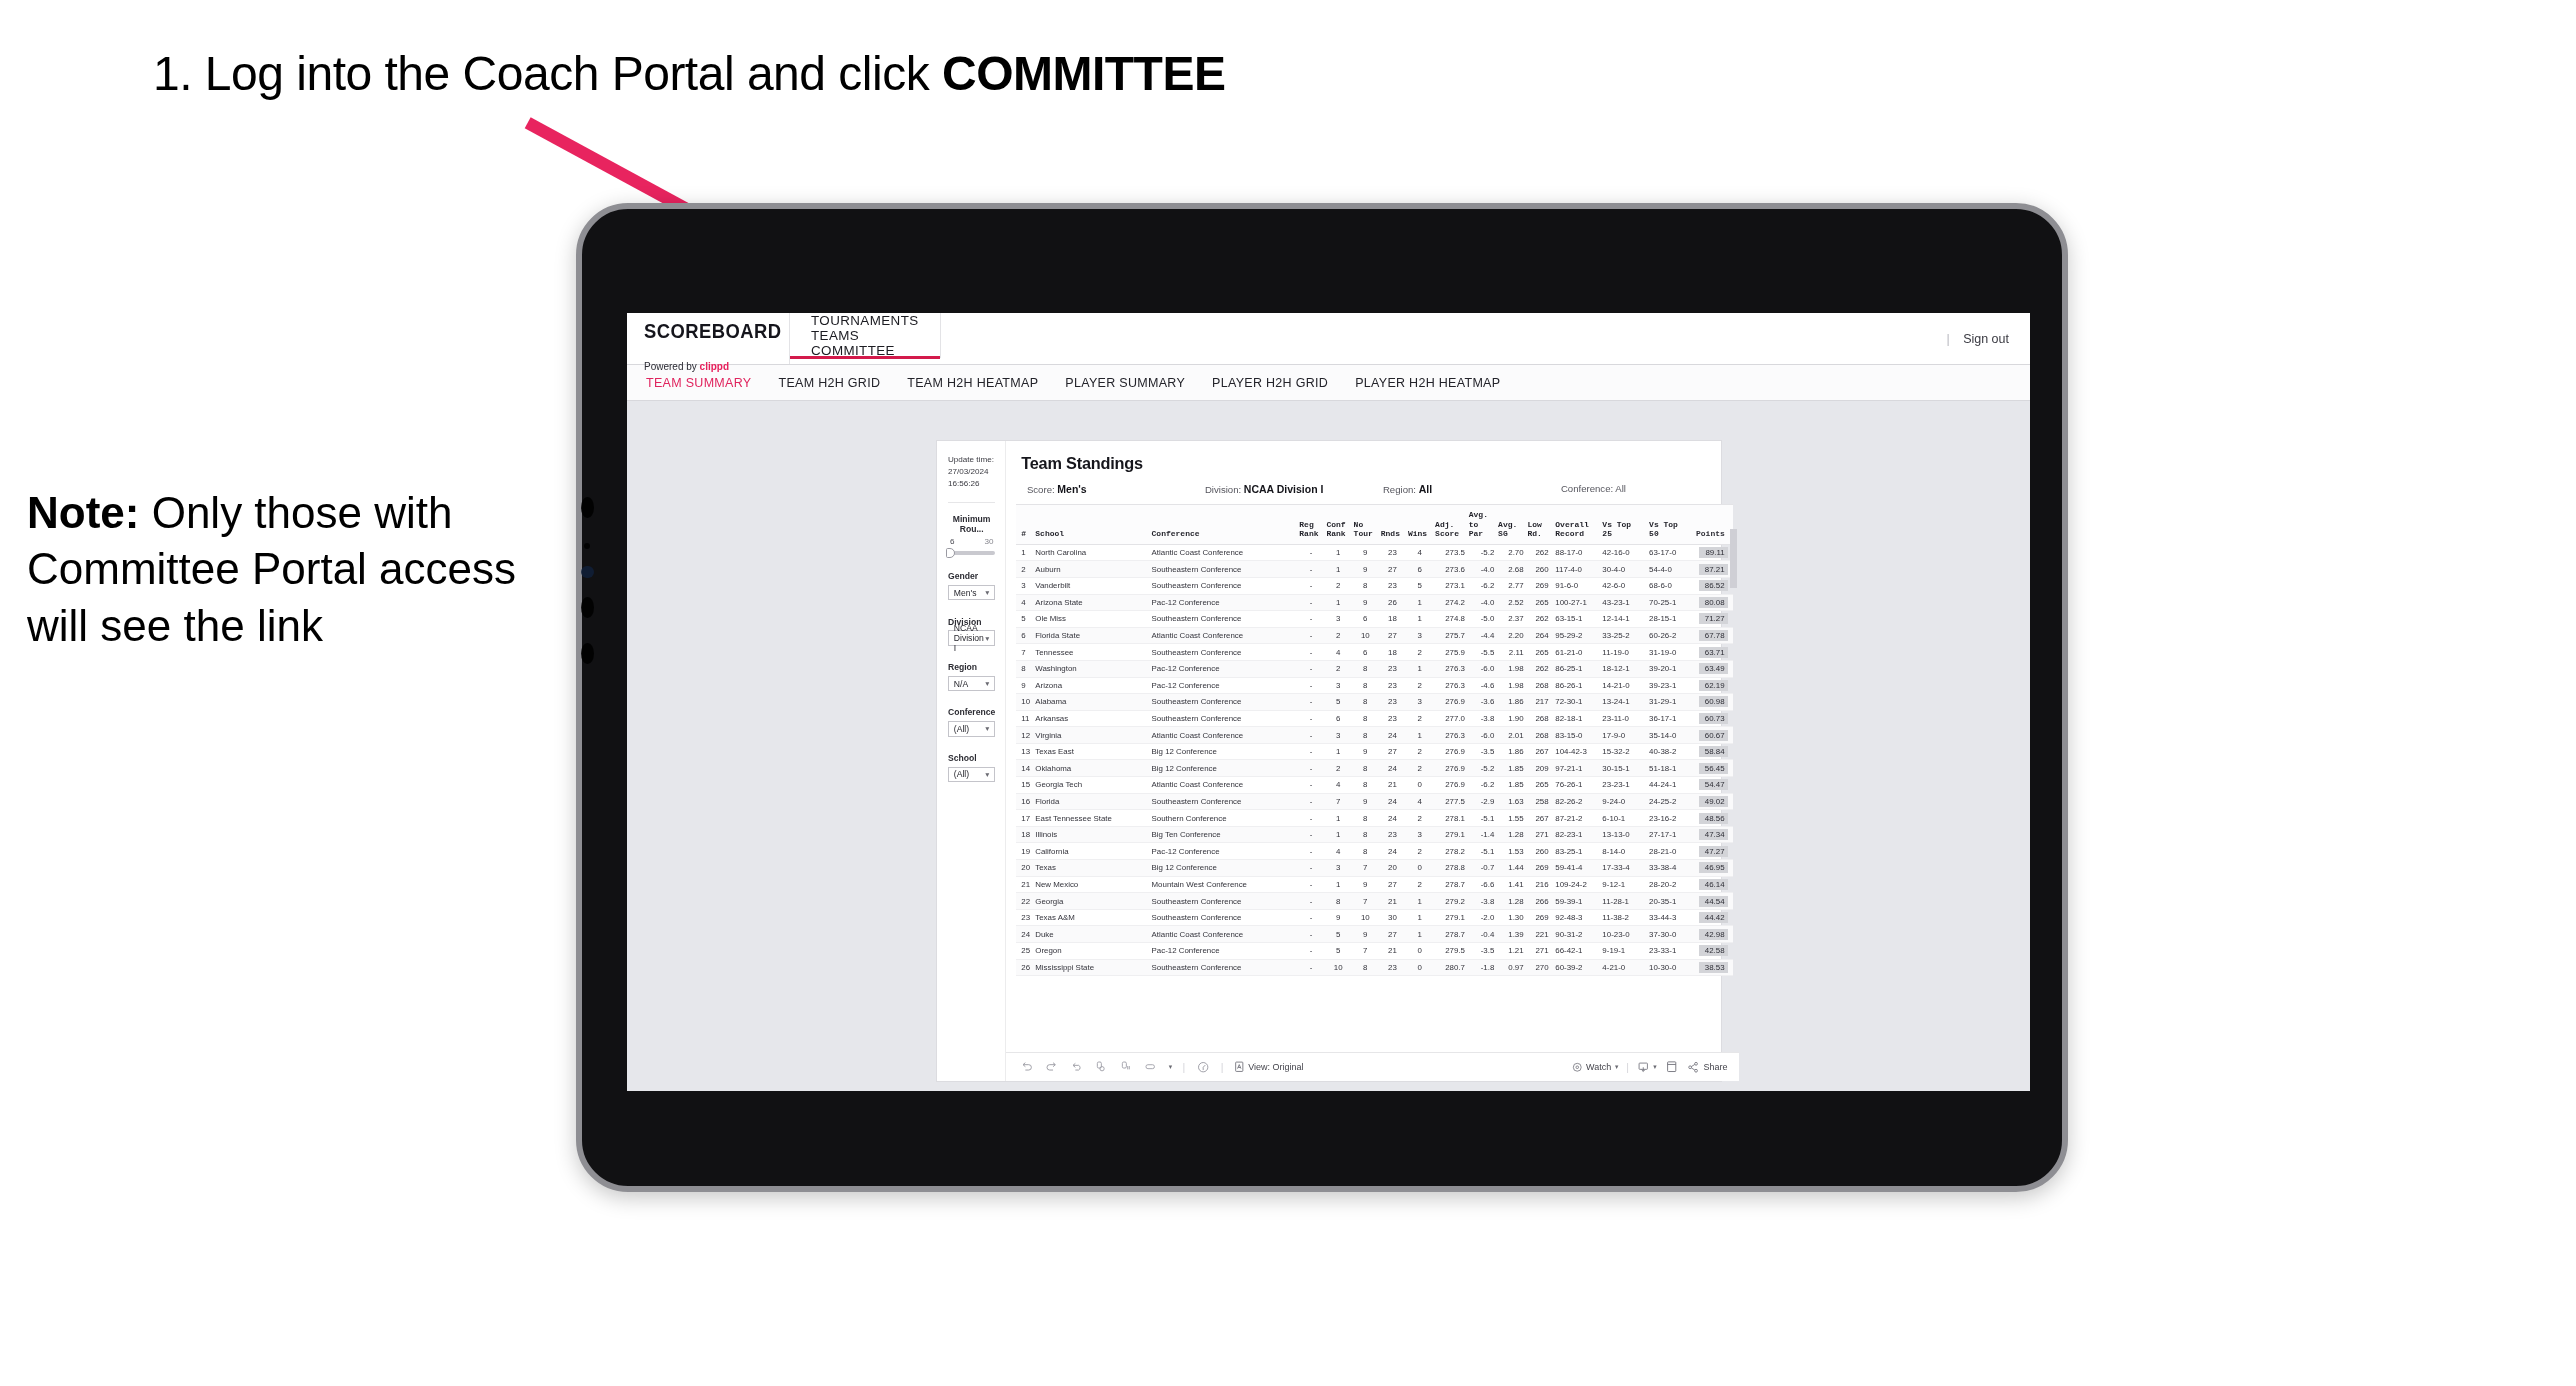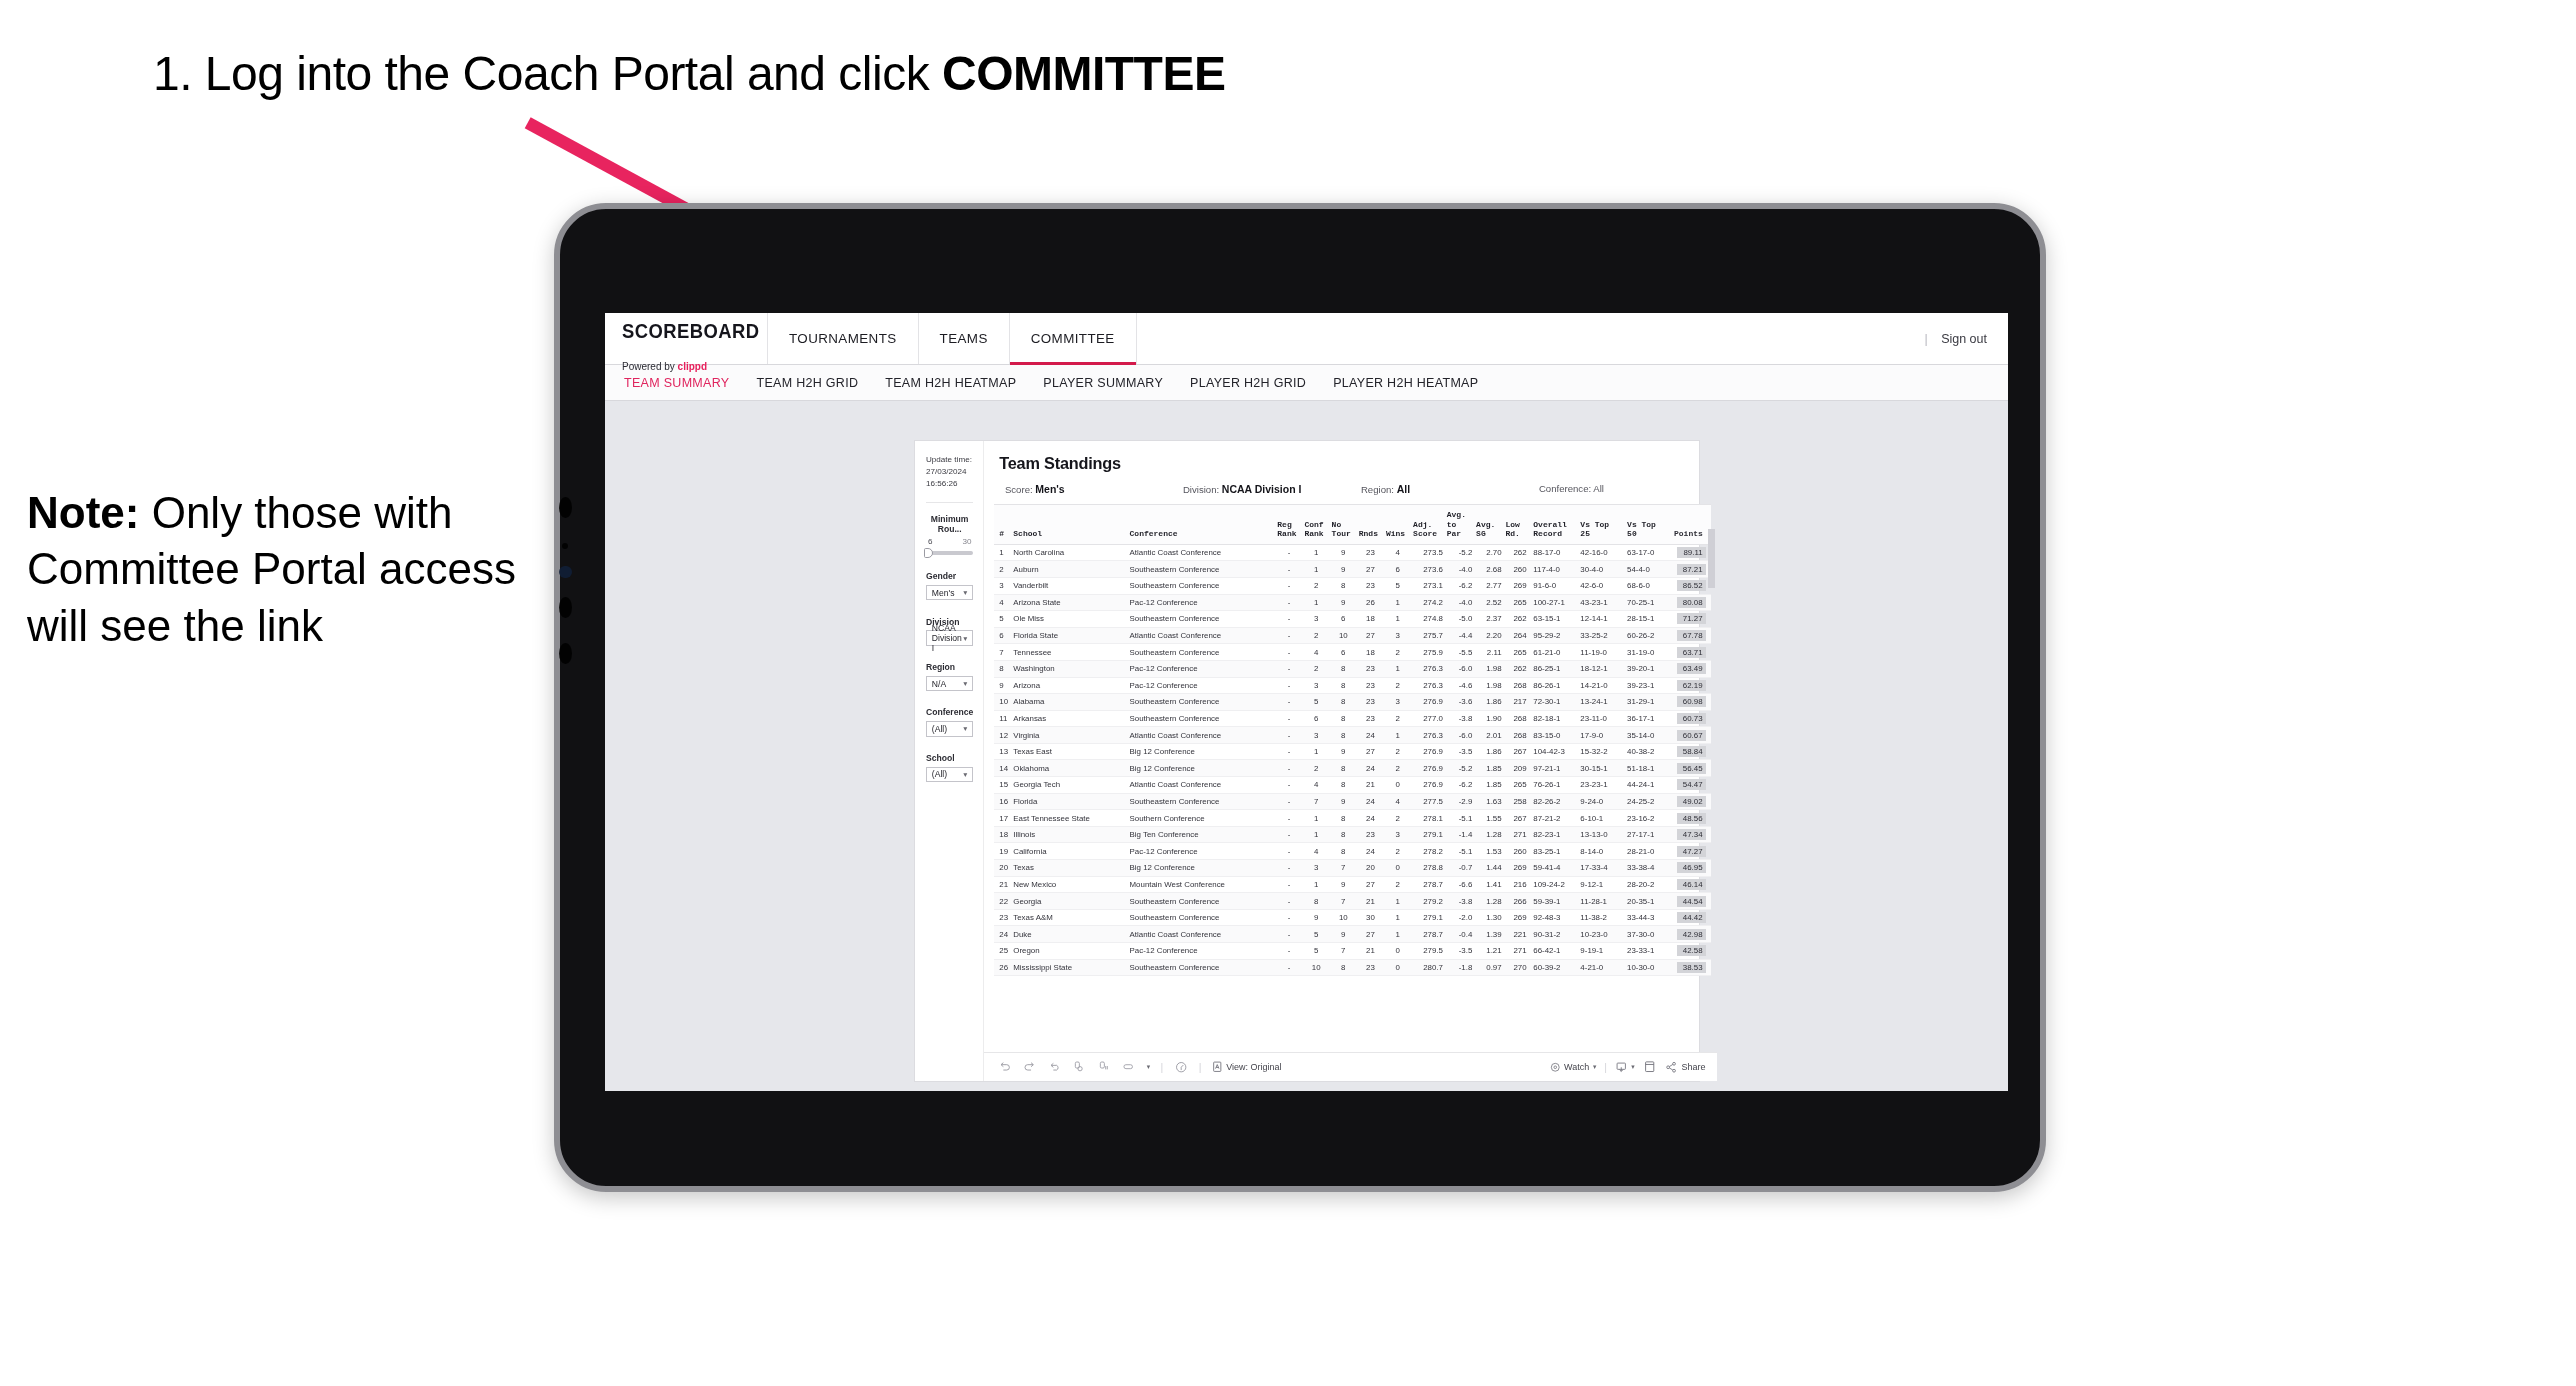--- a/index.html
+++ b/index.html
@@ -24,21 +24,21 @@
     position: absolute; left: 27px; top: 485px;
     width: 518px; font-size: 44px; line-height: 1.28; color:#000;
   }
   .note .strong { font-weight: 700; }
 
   
   .arrow { position: absolute; left: 518px; top: 115px; width: 403px; height: 211px; }
 
   
   .tablet {
-    position: absolute; left: 554px; top: 203px;
+    position: absolute; left: 576px; top: 203px;
     width: 1492px; height: 989px;
     background: #111113;
     border-radius: 52px;
     border: 6.7px solid #8e8e93;
     box-shadow: 0 5.8px 21px rgba(0,0,0,.22);
   }
   .bezel-dots { position:absolute; left: -1px; top: 288px; width: 13.4px; }
   .bezel-dot { width: 12.5px; height: 21px; background:#000; border-radius:50%; margin-bottom: 25px; opacity:.85;}
   .bezel-dot.small { height: 5.8px; width:5.8px; margin-left:2.9px; margin-bottom:17px;}
   .bezel-dot.cam { height:12.5px; width:12.5px; background:#11203a; margin-bottom:19px; }
@@ -51,21 +51,21 @@
   }
 
   
   .topnav { height: 52px; background:#fff; display:flex; align-items:stretch;
             border-bottom: 1px solid #d8d8dc; }
   .brand { width: 163px; padding: 6.7px 0 0 17px; border-right:1px solid #e3e3e6; }
   .brand-title { font-size: 20px; font-weight: 800; letter-spacing: 0.5px; color:#15151c;
                  font-stretch: condensed; transform: scaleX(.92); transform-origin: left; }
   .brand-sub { font-size: 10px; color:#2b2b33; margin-top: 18px; }
   .brand-sub .pink { color:#e8205c; font-weight:700; }
-  .navitems { display:flex; align-items:stretch; }
+  .navitems { display:flex; align-items:stretch;flex-direction:column; }
   .navitem { display:flex; align-items:center; padding: 0 21px; font-size: 13.4px;
              color:#1c1c22; letter-spacing:0.4px; border-right:1px solid #e3e3e6; cursor:pointer;
              position: relative; }
   .navitem.active::after {
     content:""; position:absolute; left:0; right:0; bottom:-1px; height:2.9px; background:#d31a4b;
   }
   .topnav-right { margin-left:auto; display:flex; align-items:center; padding-right: 21px;
                   font-size: 12.5px; color:#3a3a42; gap: 13.4px; }
   .divider-v { color:#b9b9c0; }
 

